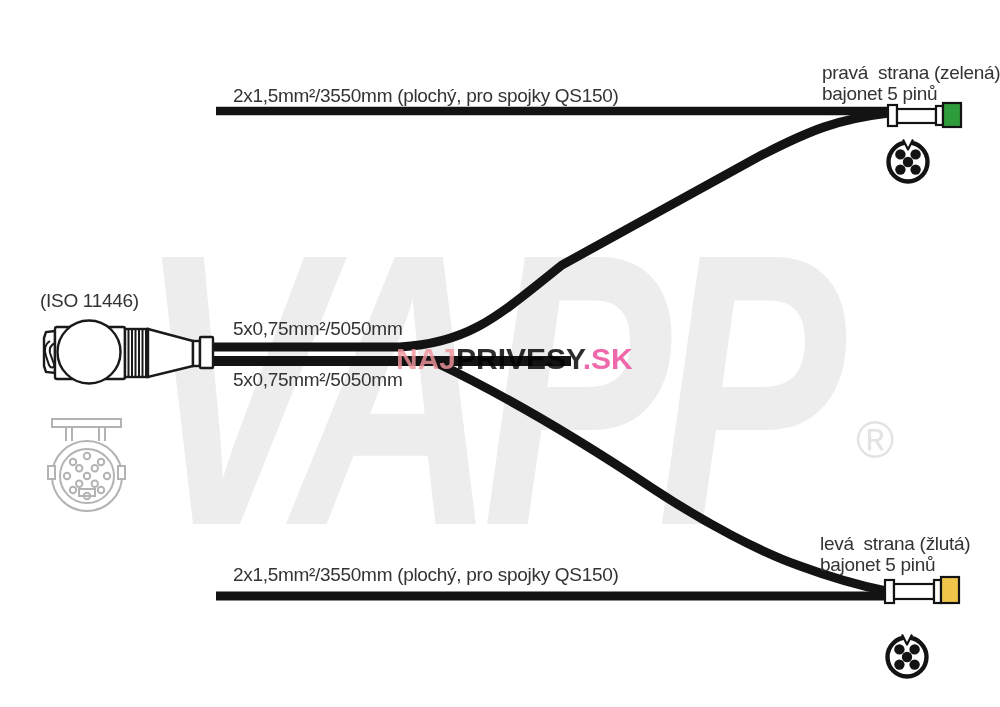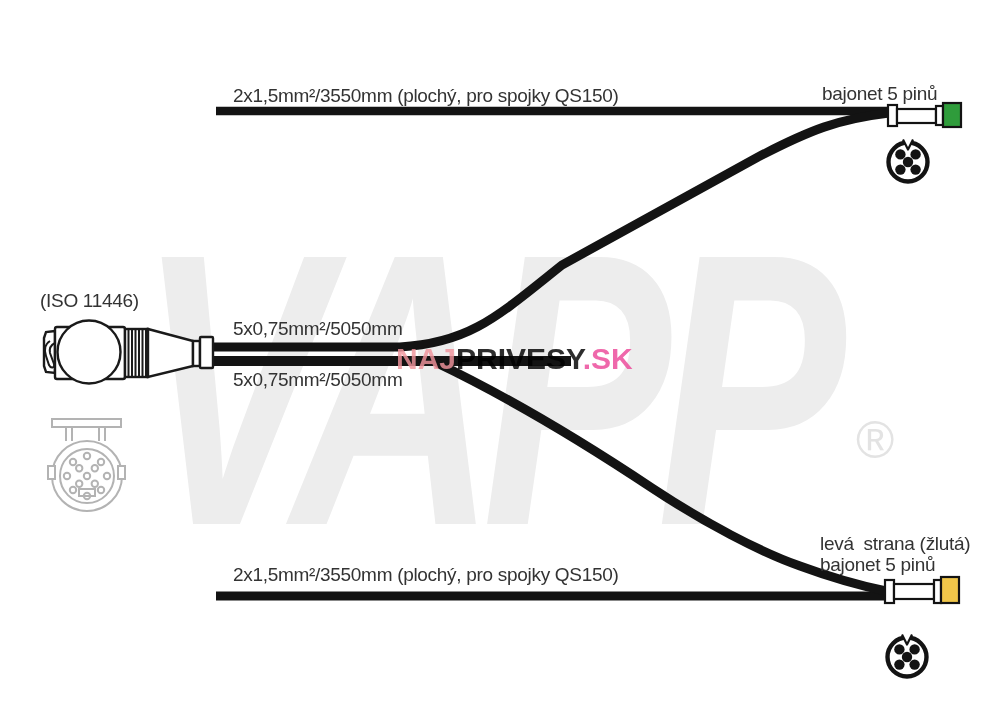--- a/index.html
+++ b/index.html
@@ -98,20 +98,21 @@
     <g stroke="#131313" stroke-width="2.2" fill="#ffffff">
       <rect x="885" y="580" width="9" height="23"></rect>
       <rect x="894" y="584" width="40" height="15"></rect>
       <rect x="934" y="580" width="7" height="23"></rect>
       <rect x="941" y="577" width="18" height="26" fill="#f0c64a"></rect>
     </g>
     <use href="#face5" x="907" y="657"></use>
   </svg>
 
   <div class="lbl" style="left:233px;top:85px;">2x1,5mm²/3550mm (plochý, pro spojky QS150)</div>
+  <div class="lbl" style="left:822px;top:62px;">pravá  strana (zelená)</div>
   <div class="lbl" style="left:822px;top:83px;">bajonet 5 pinů</div>
   <div class="lbl" style="left:40px;top:290px;">(ISO 11446)</div>
   <div class="lbl" style="left:233px;top:318px;">5x0,75mm²/5050mm</div>
   <div class="lbl" style="left:233px;top:369px;">5x0,75mm²/5050mm</div>
   <div class="lbl" style="left:820px;top:533px;">levá  strana (žlutá)</div>
   <div class="lbl" style="left:820px;top:554px;">bajonet 5 pinů</div>
   <div class="lbl" style="left:233px;top:564px;">2x1,5mm²/3550mm (plochý, pro spojky QS150)</div>
 
   <div class="wm-site"><span class="naj">NAJ</span><span class="priv">PRIVESY</span><span class="sk">.SK</span></div>
 

